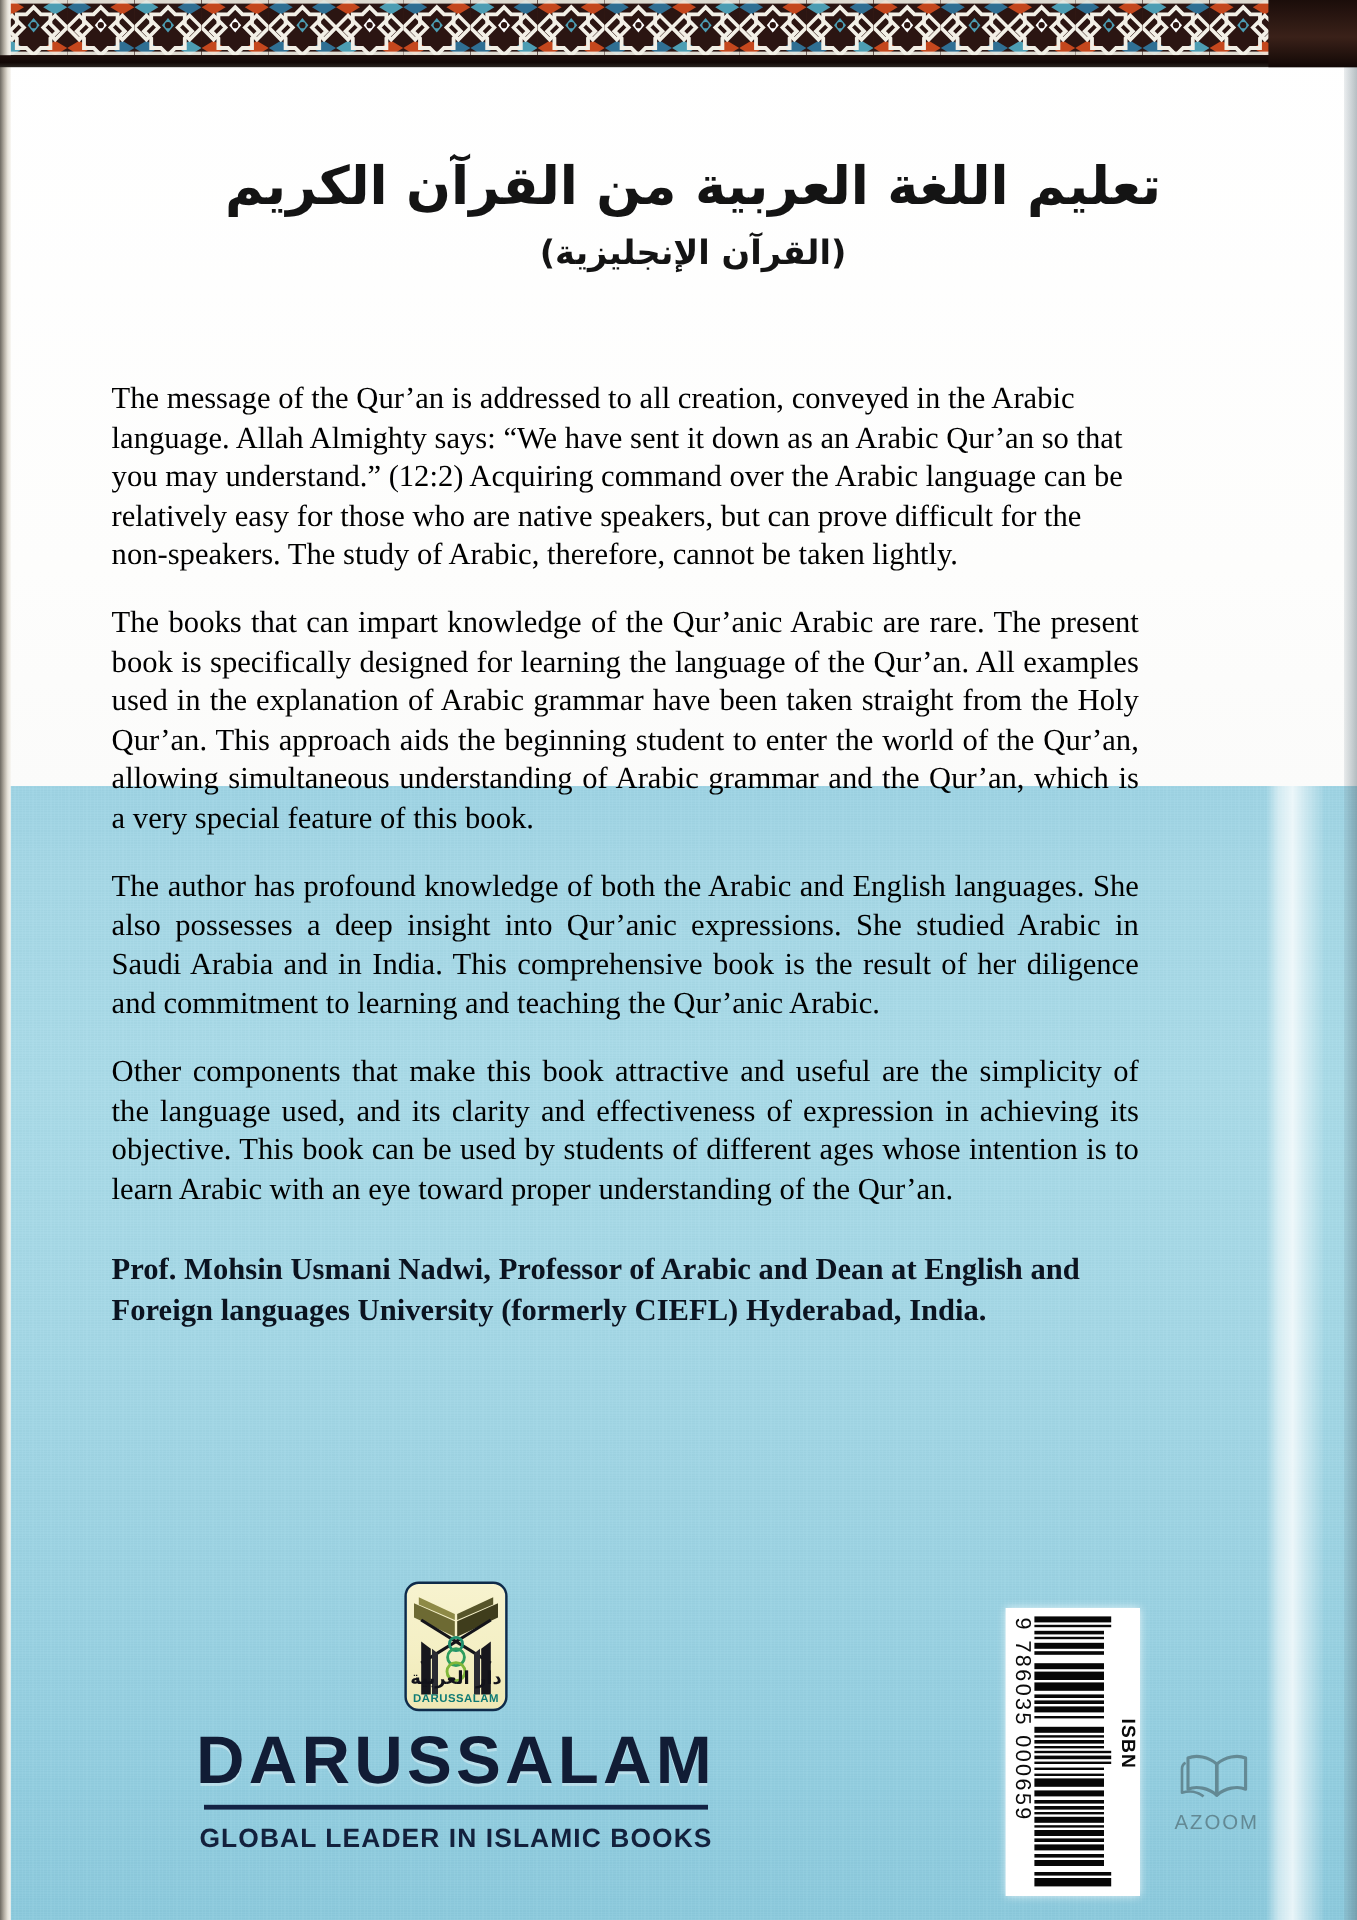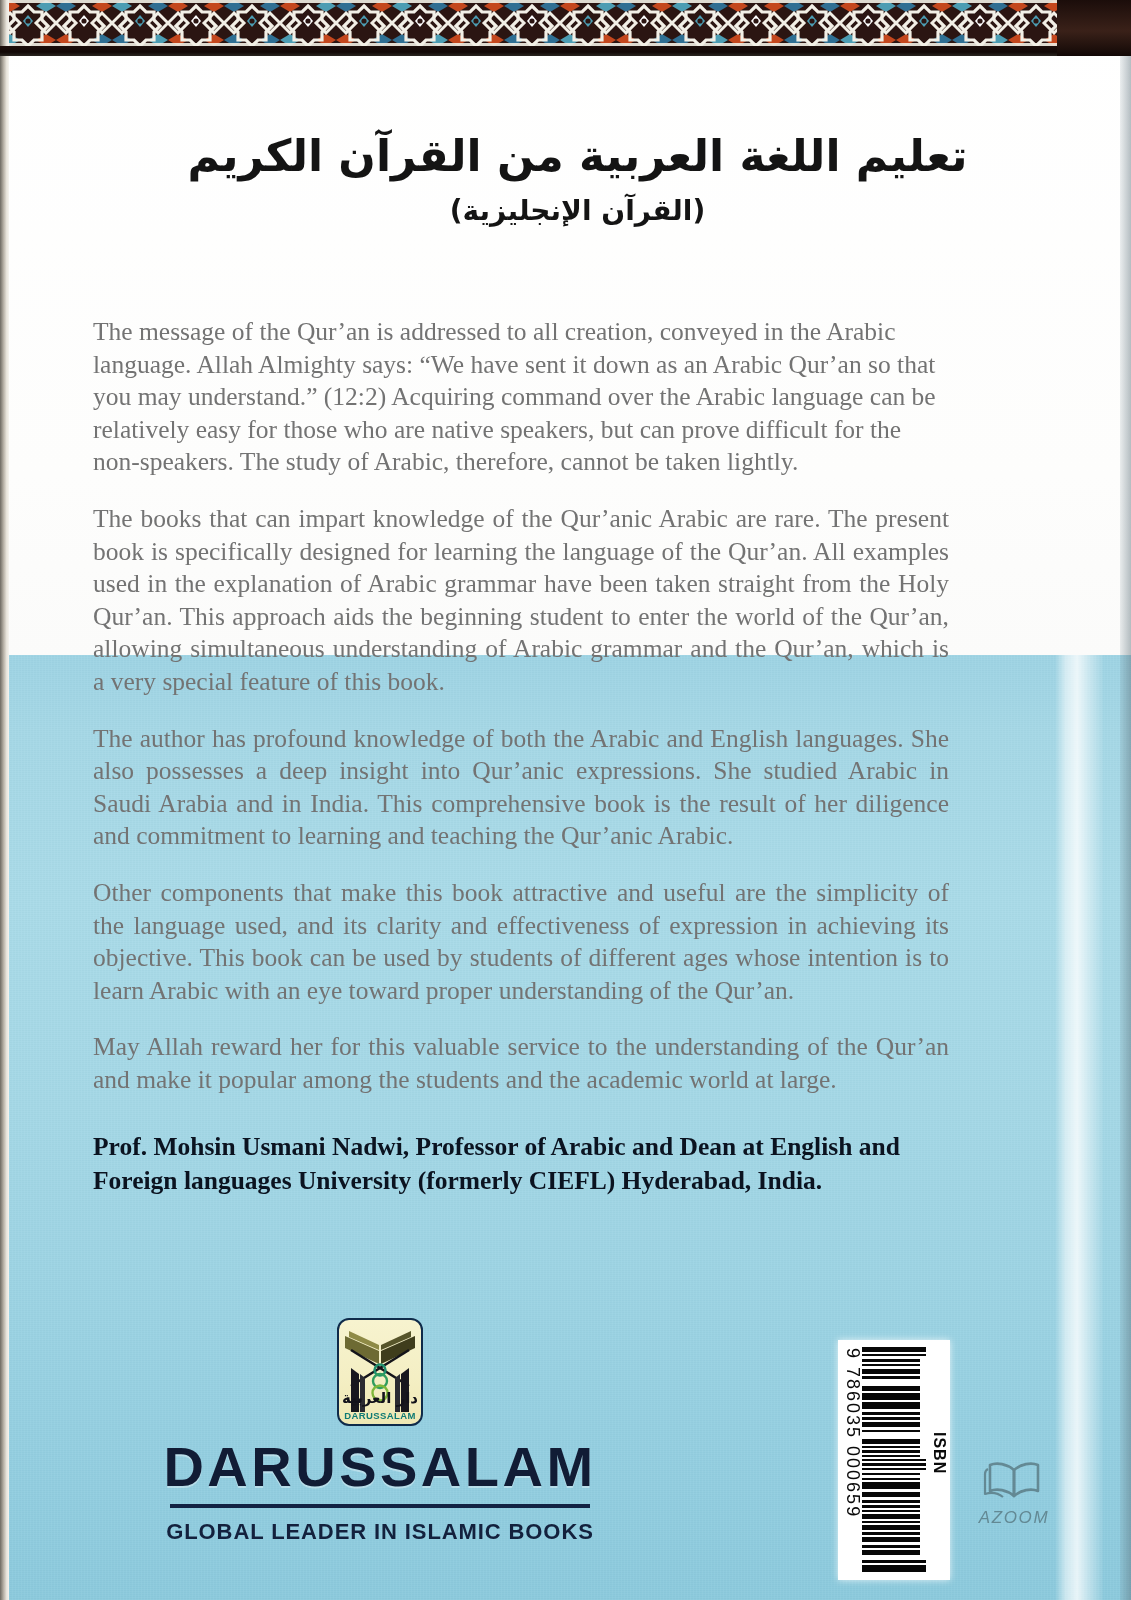--- a/index.html
+++ b/index.html
@@ -134,21 +134,21 @@
   
   #copy {
     position: absolute;
     left: 93px; top: 316px;
     width: 856px;
     z-index: 3;
   }
   .para {
     font-size: 25.5px;
     line-height: 32.6px;
-    color: #737373;
+    color: #000000;
     text-align: justify;
     margin: 0 0 24px 0;
     text-rendering: optimizeLegibility;
   }
   .para:last-child { margin-bottom: 0; }
   .para.first { text-align: left; }
   .para.attribution {
     font-weight: 700;
     text-align: left;
     color: #0b1320;
@@ -264,21 +264,20 @@
     z-index: 4;
     opacity: 0.68;
   }
   #azoom-word {
     margin-top: 2px;
     font-family: "Liberation Sans", "DejaVu Sans", sans-serif;
     font-size: 17px;
     font-weight: 400;
     letter-spacing: 1.6px;
     color: #4e6a72;
-    font-style: italic;
   }
 </style>
 </head>
 <body>
 
 <div id="page">
 
   <div id="bg-white"></div>
   <div id="bg-blue"></div>
   <div id="edge-highlight"></div>
@@ -587,21 +586,20 @@
   <div id="title-block">
     <div id="arabic-title">تعليم اللغة العربية من القرآن الكريم</div>
     <div id="arabic-subtitle">(القرآن الإنجليزية)</div>
   </div>
 
   <div id="copy">
     <p class="para first">The message of the Qur’an is addressed to all creation, conveyed in the Arabic language. Allah Almighty says: “We have sent it down as an Arabic Qur’an so that you may understand.” (12:2) Acquiring command over the Arabic language can be relatively easy for those who are native speakers, but can prove difficult for the non-speakers. The study of Arabic, therefore, cannot be taken lightly.</p>
     <p class="para">The books that can impart knowledge of the Qur’anic Arabic are rare. The present book is specifically designed for learning the language of the Qur’an. All examples used in the explanation of Arabic grammar have been taken straight from the Holy Qur’an. This approach aids the beginning student to enter the world of the Qur’an, allowing simultaneous understanding of Arabic grammar and the Qur’an, which is a very special feature of this book.</p>
     <p class="para">The author has profound knowledge of both the Arabic and English languages. She also possesses a deep insight into Qur’anic expressions. She studied Arabic in Saudi Arabia and in India. This comprehensive book is the result of her diligence and commitment to learning and teaching the Qur’anic Arabic.</p>
     <p class="para">Other components that make this book attractive and useful are the simplicity of the language used, and its clarity and effectiveness of expression in achieving its objective. This book can be used by students of different ages whose intention is to learn Arabic with an eye toward proper understanding of the Qur’an.</p>
-    <p class="para">May Allah reward her for this valuable service to the understanding of the Qur’an and make it popular among the students and the academic world at large.</p>
     <p class="para attribution">Prof. Mohsin Usmani Nadwi, Professor of Arabic and Dean at English and Foreign languages University (formerly CIEFL) Hyderabad, India.</p>
   </div>
 
   <div id="logo-area">
     <div id="ds-badge">
       <svg width="82" height="96" viewBox="0 0 82 96">
 
         <path d="M6 16 L40 31 L40 44 L6 28 Z" fill="#6d6a33"></path>
         <path d="M76 16 L42 31 L42 44 L76 28 Z" fill="#3f3d1c"></path>
         <path d="M10 11 L40 25 L40 30 L10 17 Z" fill="#8e8a46"></path>

